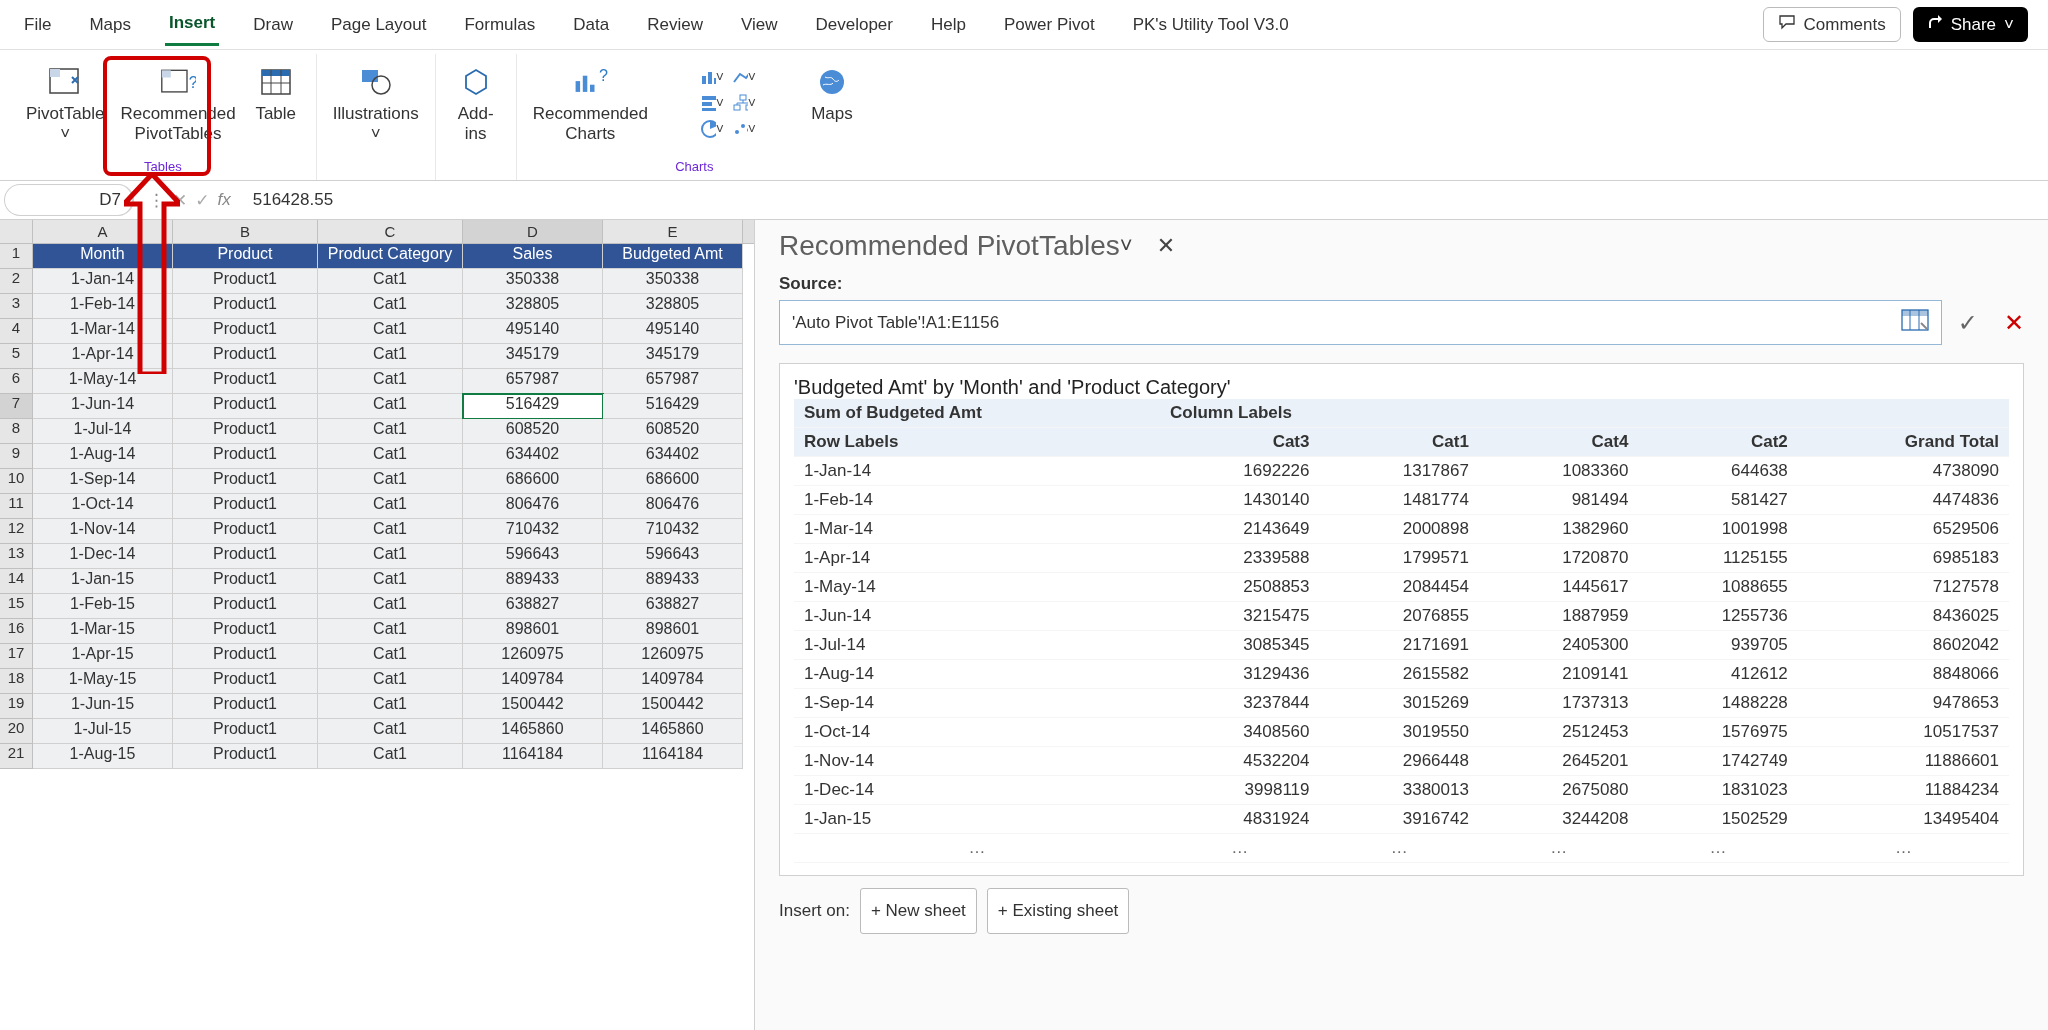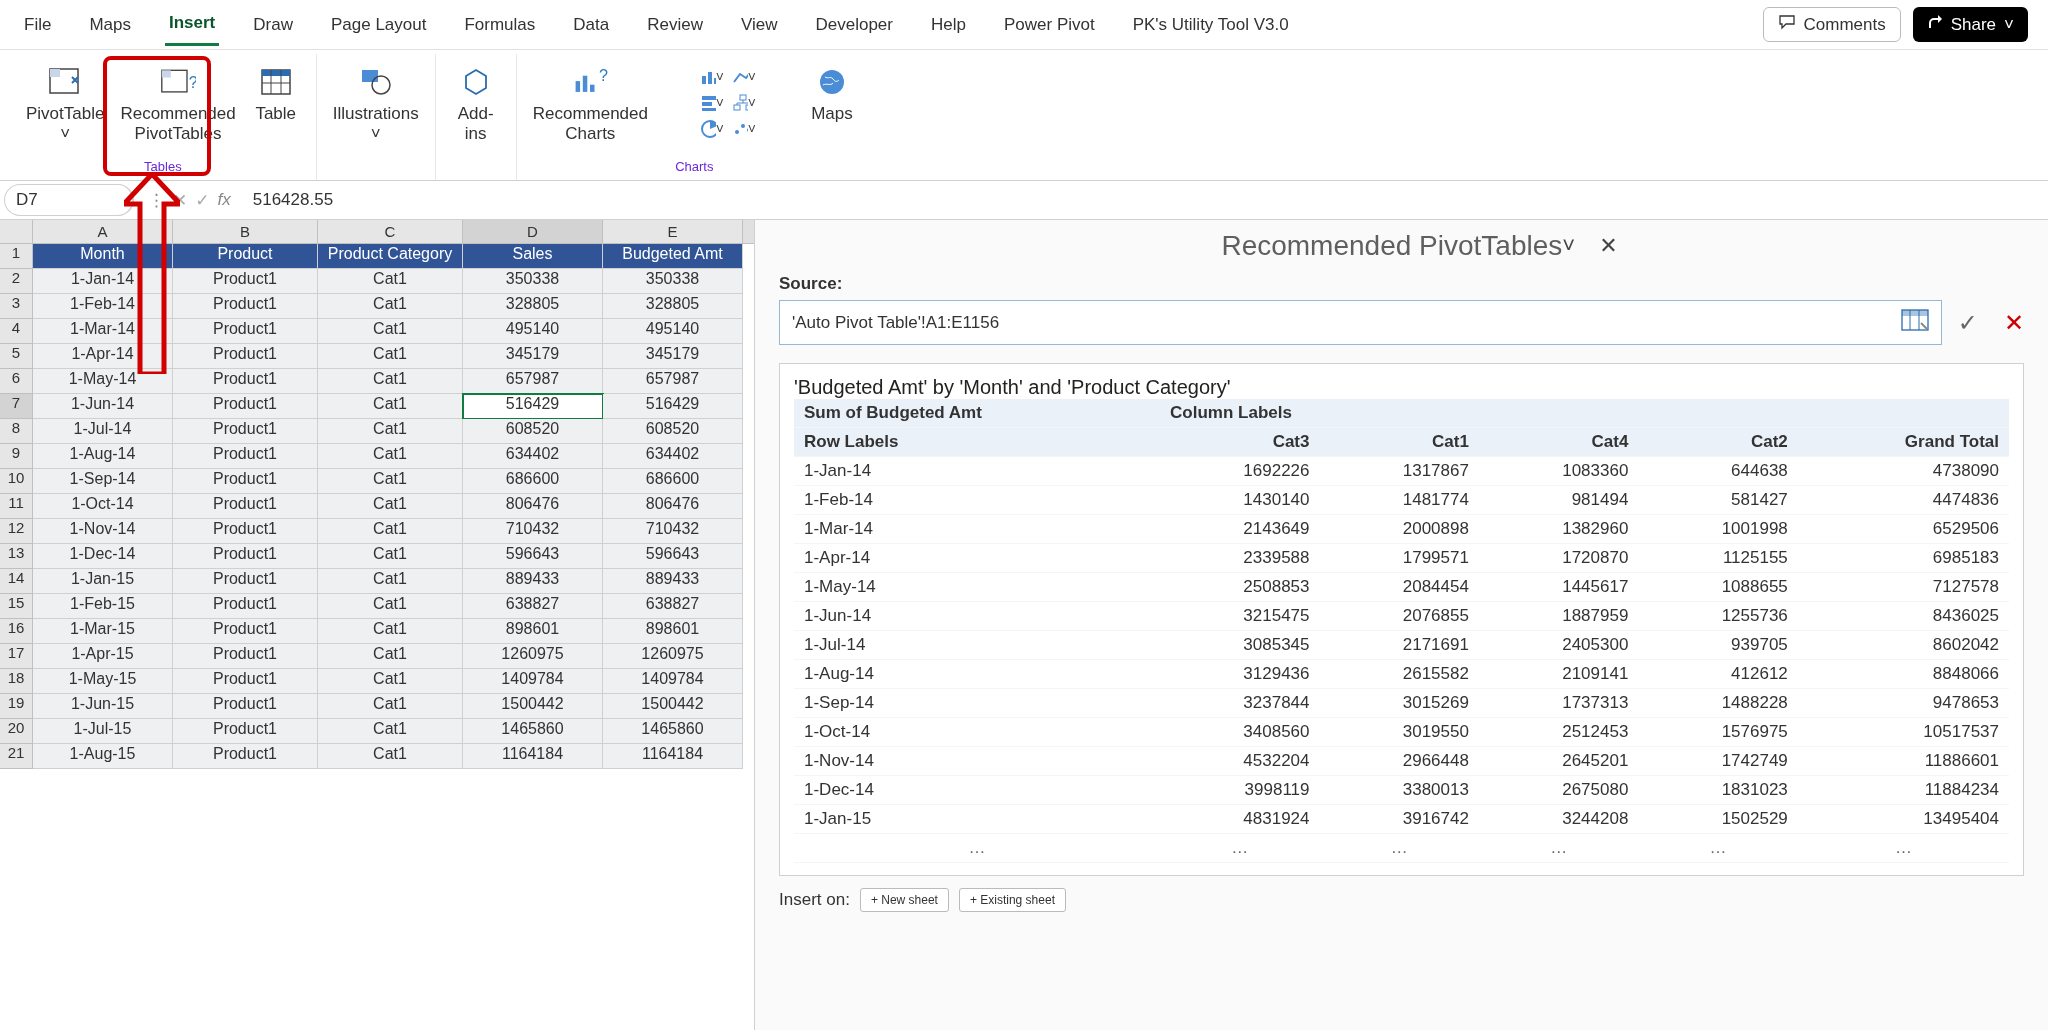--- a/index.html
+++ b/index.html
@@ -132,20 +132,21 @@
     border-bottom: 1px solid #d0d0d0;
   }
   .name-box {
     width: 130px;
     border-right: 1px solid #d0d0d0;
     padding: 6px 12px;
     background: #fff;
     border-radius: 20px;
     margin: 4px;
     box-shadow: inset 0 0 0 1px #d0d0d0;
+    text-align: right;
   }
   .fb-icons { display: flex; gap: 8px; padding: 0 10px; color: #888; }
   .fb-input { flex: 1; padding: 6px 12px; }
   
   .workspace { display: flex; height: calc(1030px - 50px - 130px - 40px); }
   .sheet { position: relative; width: 754px; overflow: hidden; background: #fff; }
   .col-headers {
     display: grid;
     grid-template-columns: 33px 140px 145px 145px 140px 140px;
     background: #e0e0e0;
@@ -197,22 +198,21 @@
   .pane {
     flex: 1;
     background: #fafafa;
     border-left: 1px solid #d0d0d0;
     padding: 10px 24px 0 24px;
     position: relative;
   }
   .pane-header {
     display: flex;
     align-items: center;
-    justify-content: center;
-    margin-left: 36px;
+    justify-content: flex-start;
   }
   .pane-title { font-size: 28px; color: #5f5f5f; font-weight: 400; }
   .pane-ctrl { display: flex; gap: 24px; font-size: 22px; color: #444; }
   .source-label { font-weight: 600; margin-top: 12px; }
   .source-row { display: flex; align-items: center; gap: 16px; margin-top: 6px; }
   .source-input {
     flex: 1;
     border: 1px solid #94b8d6;
     background: #fff;
     padding: 8px 12px;
@@ -236,22 +236,22 @@
     padding: 4px 10px;
     font-size: 17px;
     border-bottom: 1px solid #f5f5f5;
   }
   .pv-table th { background: #eaf1f8; font-weight: 700; }
   .pv-table .rowlabel { text-align: left; }
   .pv-table .ellipsis { text-align: center; color: #666; }
   .insert-row { margin-top: 12px; display: flex; gap: 10px; align-items: center; }
   .chip {
     border: 1px solid #bbb;
-    padding: 4px 10px;
-    font-size: 12px;
+    padding: 12px 10px;
+    font-size: 17px;
     background: #fff;
     border-radius: 3px;
   }
   .mini-grid {
     display: grid;
     grid-template-columns: auto auto;
     gap: 4px 8px;
     align-items: center;
     padding: 2px;
   }

